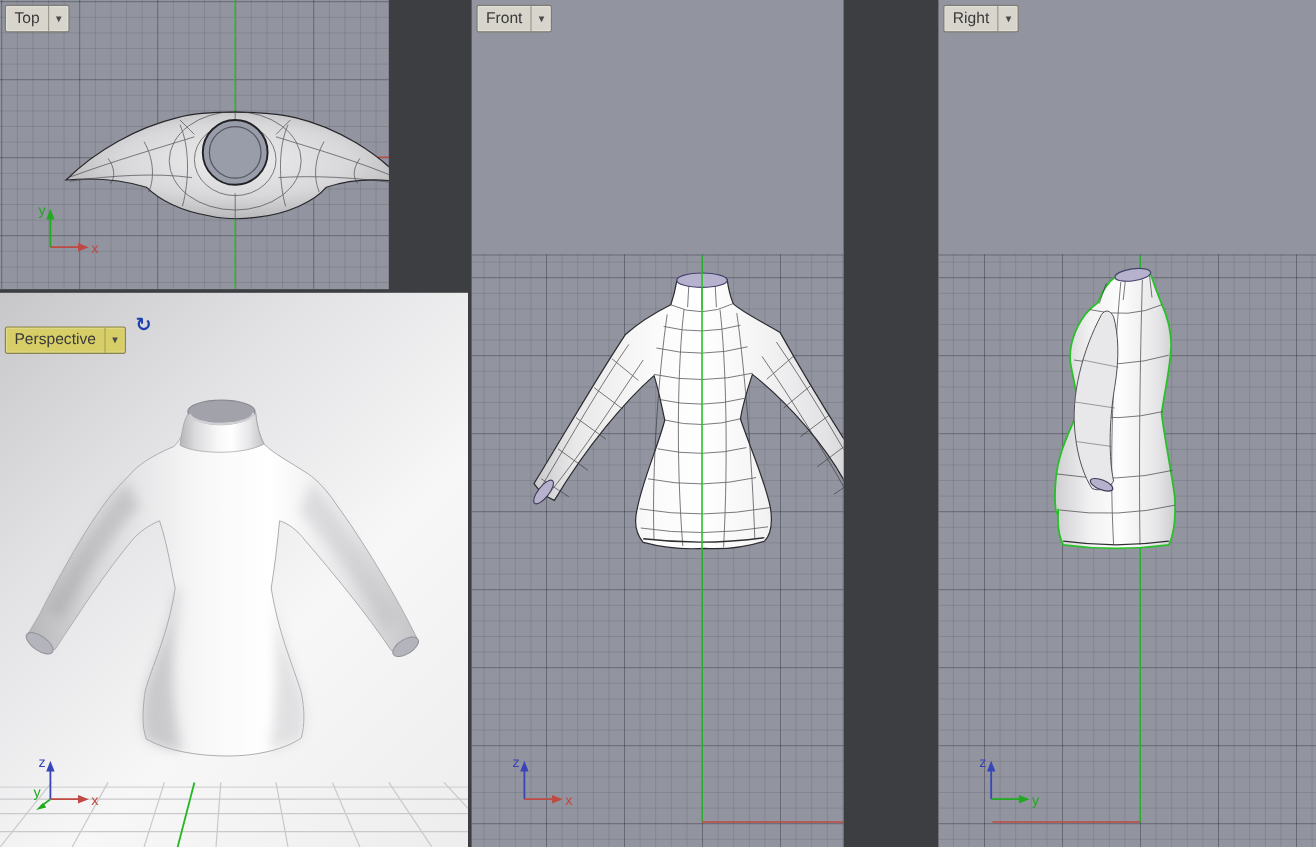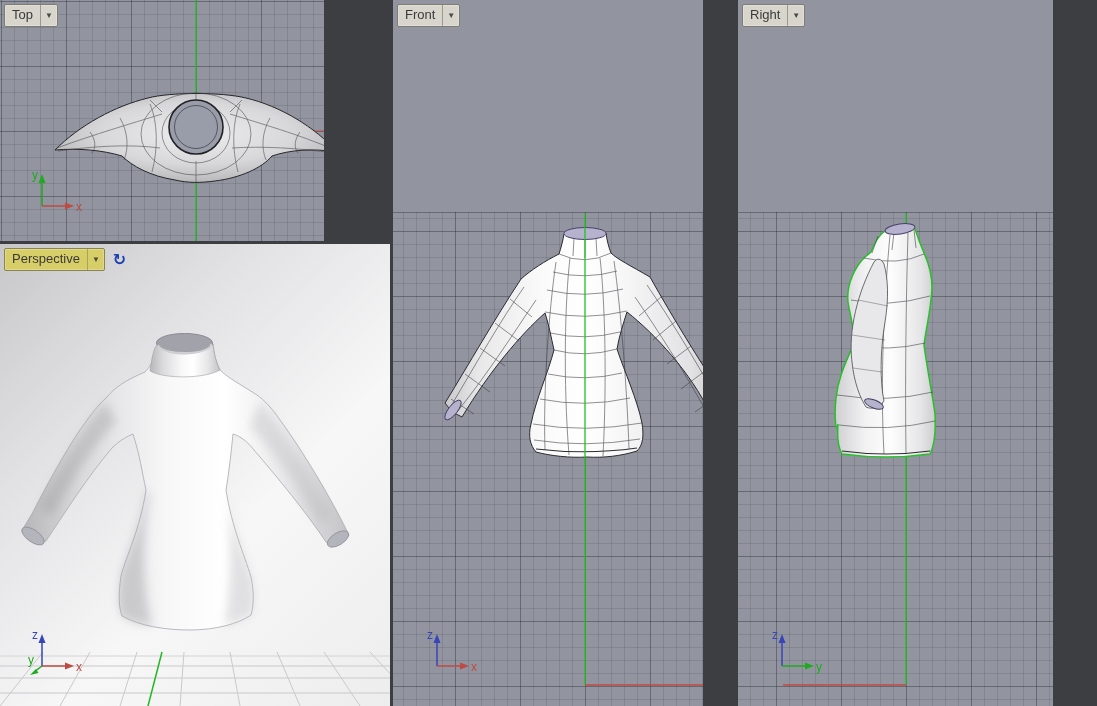--- a/index.html
+++ b/index.html
@@ -7,21 +7,21 @@
     position:relative;width:1097px;height:706px;overflow:hidden;
     background:#3c3e42;
     font-family:"Liberation Sans","DejaVu Sans",sans-serif;
     -webkit-user-select:none;user-select:none;
   }
   .viewport{position:absolute;overflow:hidden;background:#9295a0;}
   .vp-top{left:0;top:0;width:324px;height:241px;}
   .vp-persp{left:0;top:244px;width:390px;height:462px;
     background:linear-gradient(135deg,#c7c7ca 0%,#e2e2e4 30%,#f7f7f8 62%,#ededee 100%);}
   .vp-front{left:393px;top:0;width:310px;height:706px;}
-  .vp-right{left:738px;top:0;width:315px;height:706px;}
+  .vp-right{left:782px;top:0;width:315px;height:706px;}
 
   .grid{
     position:absolute;left:0;right:0;bottom:0;
     background-image:
       linear-gradient(to right, rgba(40,44,54,0.14) 1px, transparent 1px),
       linear-gradient(to bottom, rgba(40,44,54,0.14) 1px, transparent 1px),
       linear-gradient(to right, rgba(25,28,36,0.28) 1px, transparent 1px),
       linear-gradient(to bottom, rgba(25,28,36,0.28) 1px, transparent 1px);
     background-size:13px 13px,13px 13px,65px 65px,65px 65px;
   }
@@ -30,21 +30,21 @@
   .vp-front .grid-lower{background-position:10px 5px,10px 5px,62px 18px,62px 18px;}
   .vp-right .grid-lower{background-position:12px 5px,12px 5px,38px 18px,38px 18px;}
 
   .canvas-svg{position:absolute;left:0;top:0;}
 
   .tab-row{position:absolute;left:4px;top:4px;display:flex;align-items:center;gap:8px;z-index:5;}
   .tab{display:flex;align-items:stretch;background:#d8d5cd;border:1px solid #7d7d74;
     border-radius:2px;color:#3a3a3a;font-size:13px;line-height:18px;box-shadow:0 0 0 1px rgba(255,255,255,0.25) inset;}
   .tab .lbl{padding:1px 7px 2px 7px;}
   .tab .arr{border-left:1px solid #9a9a90;padding:0 4px;font-size:8px;display:flex;align-items:center;color:#4a4a4a;}
-  .tab.active{background:#d7ce68;border-color:#8a8450;}
+  .tab.active{background:#d7ce68;border-color:#8a8450;margin-top:24px;}
   .tab.active .arr{border-left-color:#aaa35e;}
   .rot-icon{font-size:16px;font-weight:bold;color:#1d3faf;line-height:16px;cursor:pointer;}
 
   .gizmo{position:absolute;z-index:4;}
   .gizmo text{font-size:12px;font-family:"Liberation Sans","DejaVu Sans",sans-serif;}
 </style>
 </head>
 <body>
 
 <div id="stage">

